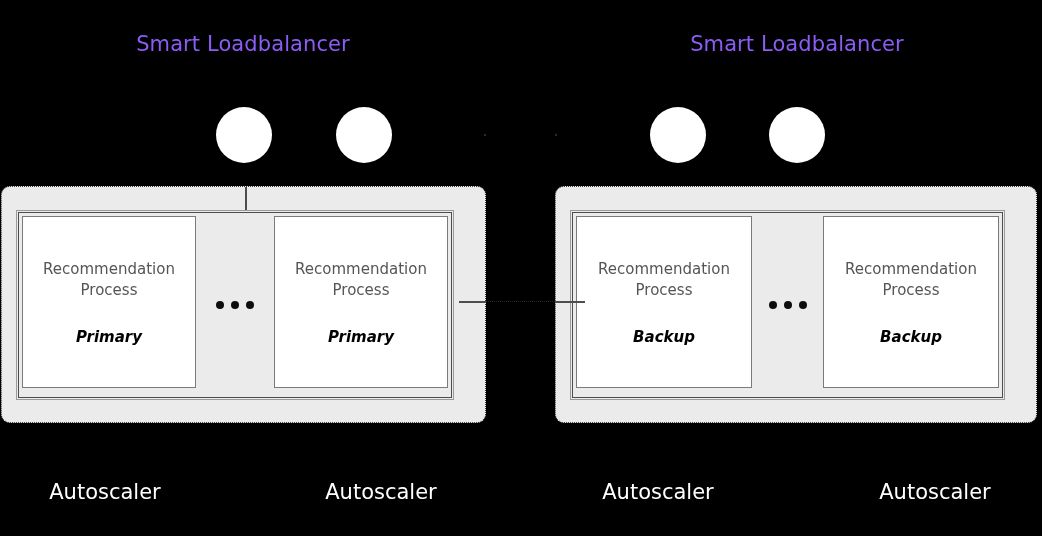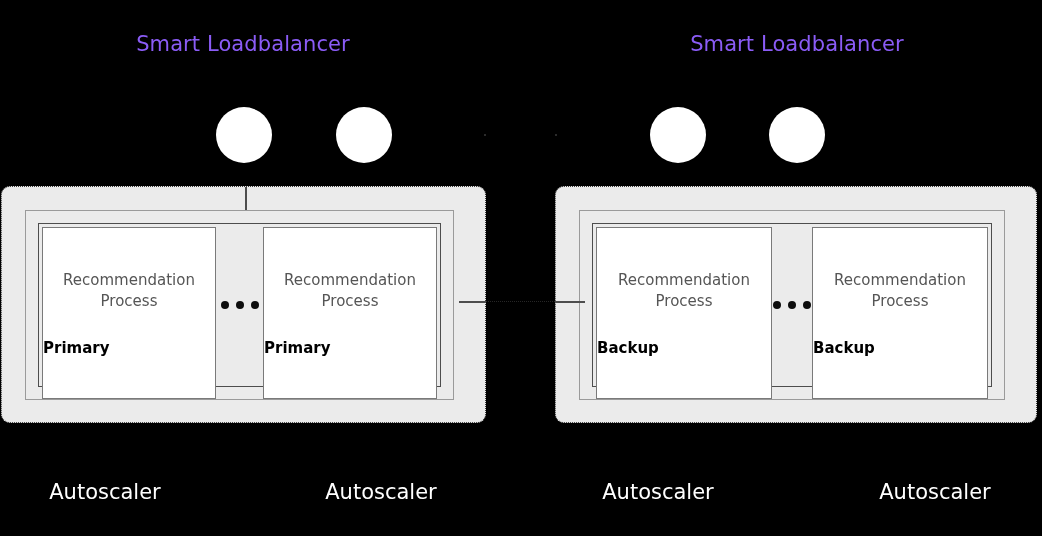--- a/index.html
+++ b/index.html
@@ -57,27 +57,27 @@
     border-radius: 9px;
     box-sizing: border-box;
   }
   .cluster.left  { left: 1px;   width: 485px; }
   .cluster.right { left: 555px; width: 482px; }
 
   
   .rack {
     position: absolute;
     top: 23px;
-    left: 23px;
+    left: 14px;
     right: 31px;
     height: 190px;
     background: #ebebeb;
     border: 1px solid #9a9a9a;
     box-sizing: border-box;
-    padding: 12px;
+    padding: 1px;
   }
   .rack-inner {
     position: relative;
     width: 100%;
     height: 100%;
     border: 1px solid #4d4d4d;
     box-sizing: border-box;
     background: #ebebeb;
   }
 
@@ -104,22 +104,23 @@
     font-size: 15px;
     line-height: 21px;
     text-align: center;
     width: 100%;
   }
   .proc-role {
     margin-top: 27px;
     color: #000000;
     font-size: 15px;
     font-weight: bold;
-    text-align: left;
+    text-align: center;
     width: 100%;
+    font-style: italic;
   }
 
   
   .ellipsis {
     position: absolute;
     top: 50%;
     left: 50%;
     transform: translate(-50%, -50%);
     display: flex;
     gap: 7px;

